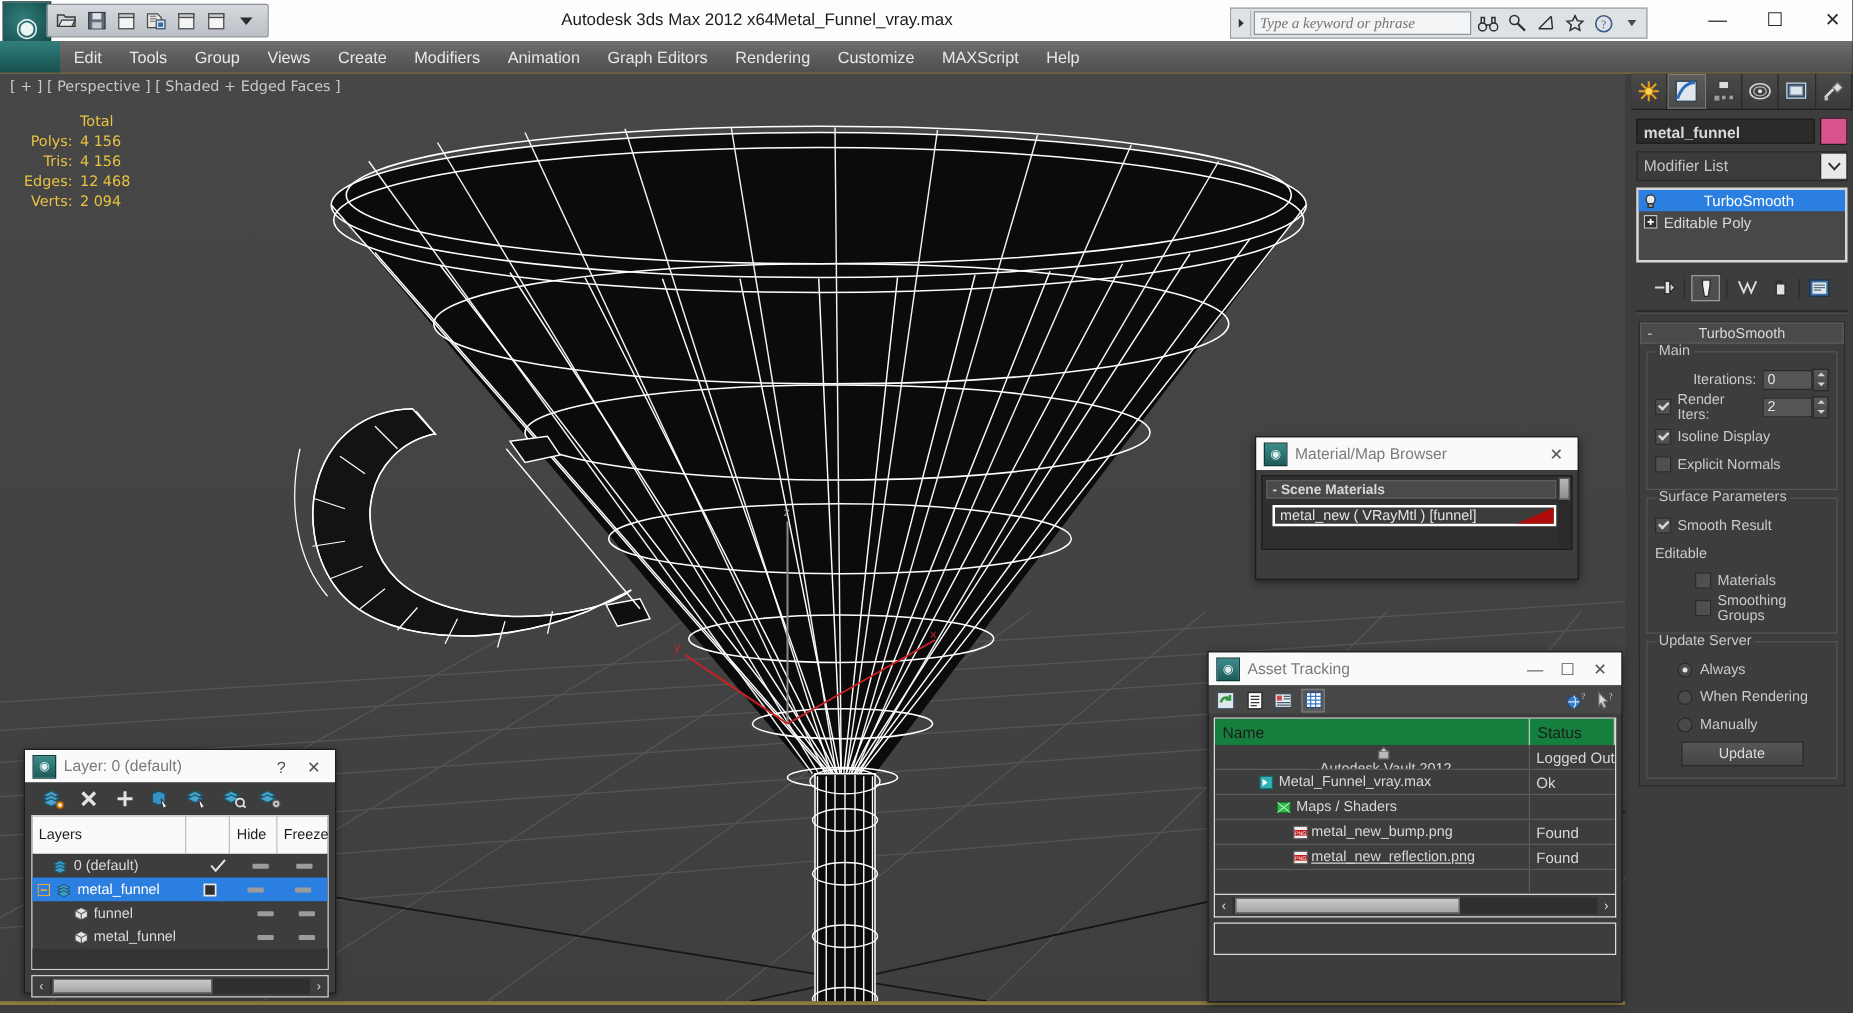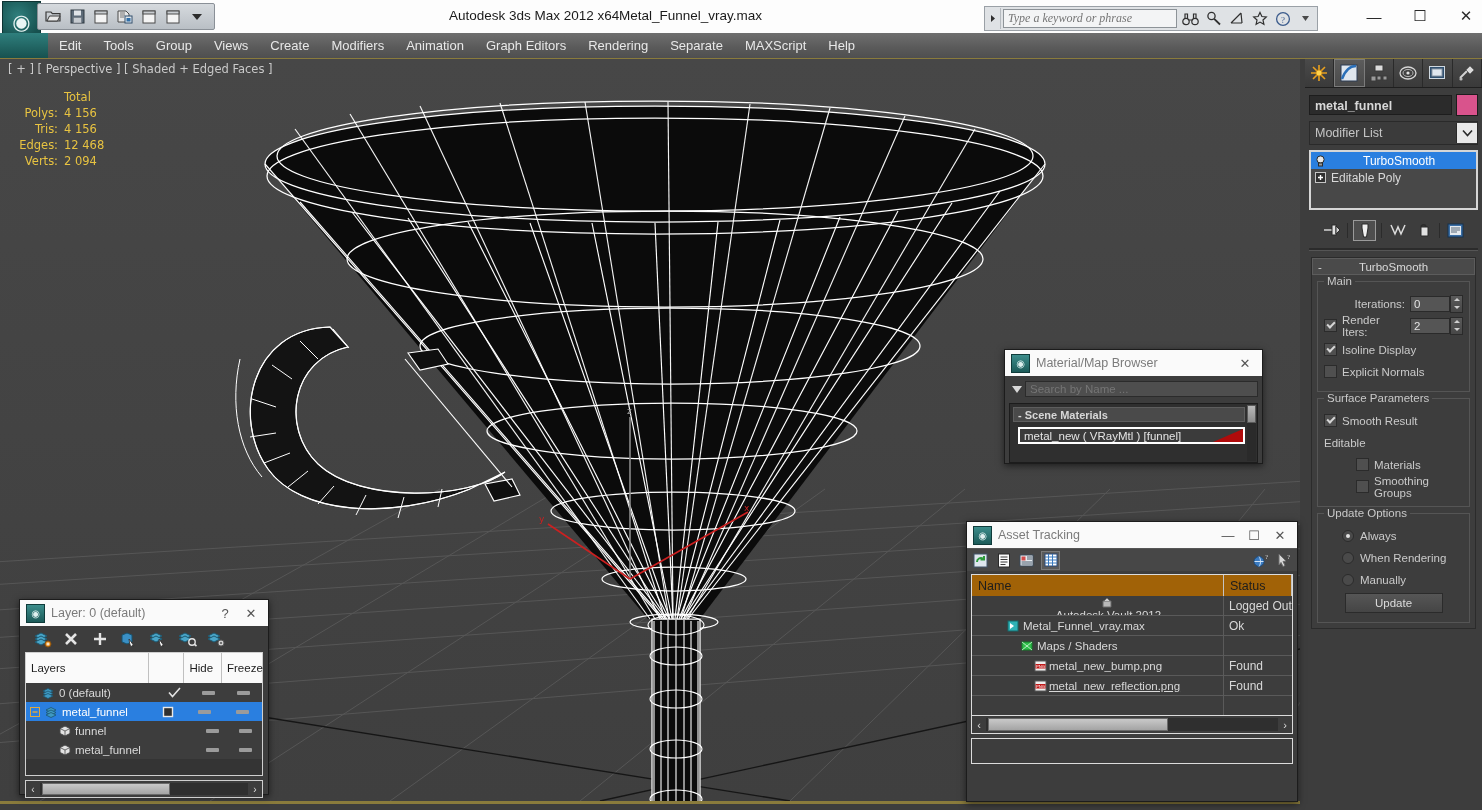--- a/index.html
+++ b/index.html
@@ -142,21 +142,21 @@
   
   #at{left:966px;top:521px;width:330px;height:279px;}
   .at-menu{background:#3d3d3d;padding:2px 6px 4px 6px;font-size:12.5px;color:#cfcfcf;line-height:20px;}
   .at-menu span{margin-right:12px;cursor:pointer;}
   .at-tools{height:22px;background:#474747;display:flex;align-items:center;padding:0 5px;gap:6px;
             border-top:1px solid #565656;}
   .at-tools .grow{flex:1;}
   .at-ic{width:17px;height:17px;display:flex;align-items:center;justify-content:center;}
   .at-ic.sel{border:1px solid #7a7a7a;background:#5a5a5a;}
   .at-grid{margin:3px 4px 0 4px;border:1px solid #dcdcdc;background:#3d3d3d;}
-  .at-hdr{display:flex;height:21px;background:#a16207;}
+  .at-hdr{display:flex;height:21px;background:#15803d;}
   .at-hdr div{font-size:12.5px;color:#1d1d1d;display:flex;align-items:center;padding-left:6px;
               border-right:1px solid #c4c4c4;box-sizing:border-box;}
   .at-row{display:flex;height:19px;border-bottom:1px solid #5a5a5a;}
   .at-row .c1{width:252px;display:flex;align-items:center;font-size:11.5px;color:#d8d8d8;
               border-right:1px solid #5a5a5a;box-sizing:border-box;overflow:hidden;white-space:nowrap;}
   .at-row .c2{flex:1;display:flex;align-items:center;padding-left:5px;font-size:12px;color:#d8d8d8;}
   .at-hscroll{display:flex;align-items:center;height:17px;margin:0 4px;background:#3d3d3d;
               border:1px solid #dcdcdc;border-top:none;}
   .at-hscroll .ar{width:14px;height:15px;display:flex;align-items:center;justify-content:center;
                   color:#dcdcdc;font-size:11px;}
@@ -302,21 +302,21 @@
     <div class="spacer"></div>
     <div class="menu-item">Edit</div>
     <div class="menu-item">Tools</div>
     <div class="menu-item">Group</div>
     <div class="menu-item">Views</div>
     <div class="menu-item">Create</div>
     <div class="menu-item">Modifiers</div>
     <div class="menu-item">Animation</div>
     <div class="menu-item">Graph Editors</div>
     <div class="menu-item">Rendering</div>
-    <div class="menu-item">Separate</div>
+    <div class="menu-item">Customize</div>
     <div class="menu-item">MAXScript</div>
     <div class="menu-item">Help</div>
   </div>
 
   <div class="viewport">
     <svg width="1300" height="742" viewBox="0 0 1300 742" style="position:absolute;left:0;top:0;">
       <defs>
         <linearGradient id="vbg" x1="0" y1="0" x2="0" y2="1">
           <stop offset="0" stop-color="#474747"></stop>
             <stop offset="1" stop-color="#3f3f3f"></stop>
@@ -657,21 +657,21 @@
           <span class="cb"></span>
           <span class="lbl">Materials</span>
         </div>
         <div class="row" style="padding-left:32px;">
           <span class="cb"></span>
           <span class="lbl">Smoothing Groups</span>
         </div>
       </div>
 
       <div class="grp">
-        <div class="gl">Update Options</div>
+        <div class="gl">Update Server</div>
         <div class="row" style="padding-left:18px;">
           <span class="rb on"></span>
           <span class="lbl">Always</span>
         </div>
         <div class="row" style="padding-left:18px;">
           <span class="rb"></span>
           <span class="lbl">When Rendering</span>
         </div>
         <div class="row" style="padding-left:18px;">
           <span class="rb"></span>
@@ -680,28 +680,20 @@
         <div class="btnwide">Update</div>
       </div>
     </div>
   </div>
 
   <div class="dlg" id="mmb">
     <div class="dlg-title">
       <div class="ti">◉</div>
       <div class="tt">Material/Map Browser</div>
       <div class="tb">✕</div>
-    </div>
-    <div class="mmb-search">
-      <div class="dn">
-        <svg width="12" height="9" viewBox="0 0 12 9">
-            <path d="M1 1h10L6 8z" fill="#d8d8d8"></path>
-          </svg>
-      </div>
-      <input placeholder="Search by Name ..." style="">
     </div>
     <div class="mmb-body">
       <div class="grouphdr">- Scene Materials</div>
       <div class="matrow">
         <span>metal_new  ( VRayMtl )  [funnel]</span>
         <span class="tri" style="border-right-color: rgb(176, 11, 11);"></span>
       </div>
       <div class="vscroll">
         <div class="thumb"></div>
       </div>

